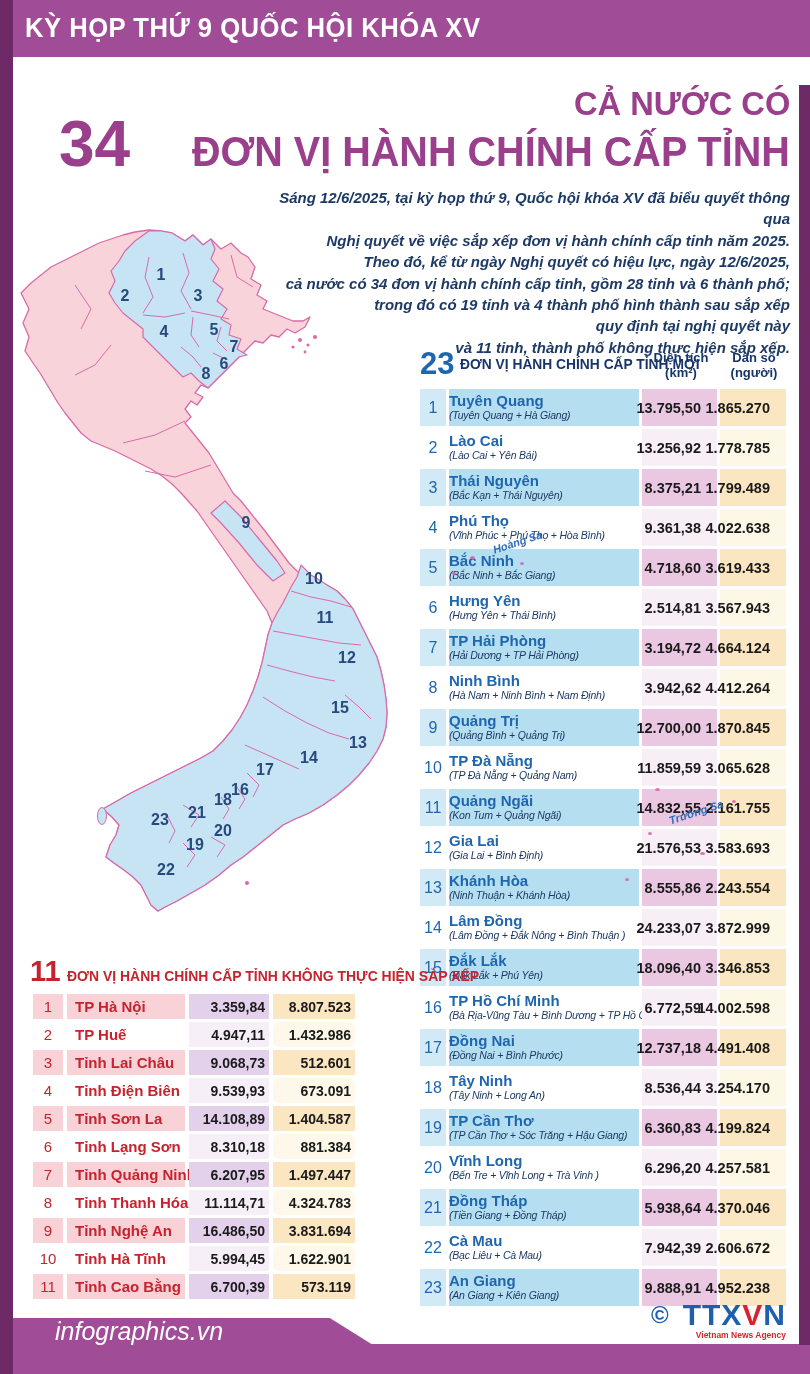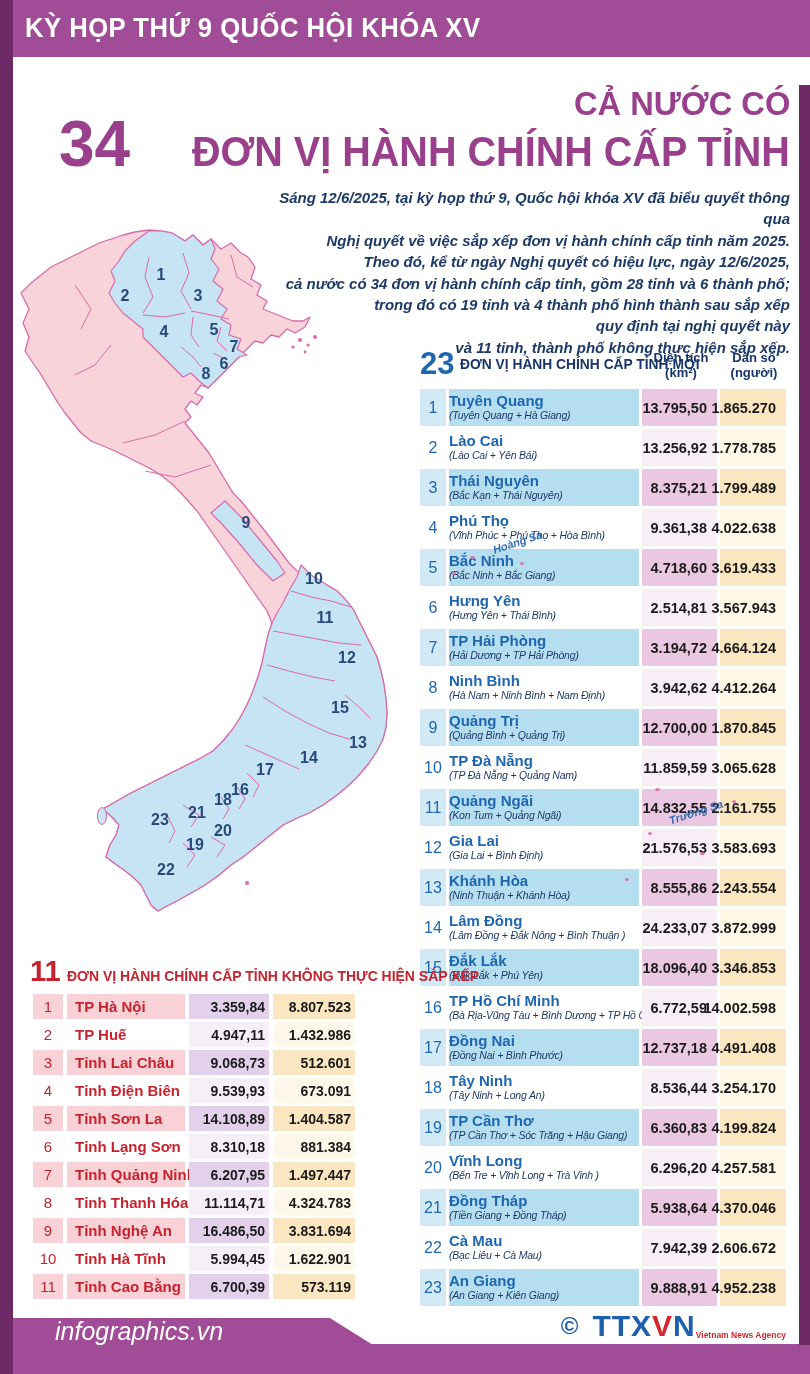--- a/index.html
+++ b/index.html
@@ -37,21 +37,21 @@
   .colhead { display:flex; align-items:center; justify-content:center; text-align:center;
              font-size:13px; line-height:15px; font-weight:bold; color:#18356b; white-space:pre-line; height:100%; }
 
   .nrows { position:absolute; left:420px; top:389px; display:flex; flex-direction:column; gap:3px; }
   .nrow { display:grid; grid-template-columns:26px 190px 75px 66px; column-gap:3px; height:37px; }
   .cell { display:flex; align-items:center; }
   .nrow .num  { justify-content:center; color:#1e66b0; font-size:16px; }
   .nrow .namecell { flex-direction:column; align-items:flex-start; justify-content:center; overflow:visible; }
   .pname { color:#1e66b0; font-weight:bold; font-size:15px; line-height:16px; white-space:nowrap; }
   .pcomp { color:#1d3a66; font-style:italic; font-size:10.5px; line-height:13px; letter-spacing:-.2px; white-space:nowrap; }
-  .nrow .val { justify-content:flex-end; padding-right:10px; font-weight:bold; font-size:14.5px; color:#1a1a1a; }
+  .nrow .val { justify-content:flex-end; padding-right:16px; font-weight:bold; font-size:14.5px; color:#1a1a1a; }
   .nrow.odd .num { background:#d2eaf6; }
   .nrow.odd .namecell { background:#b5def1; }
   .nrow.odd .area { background:#eac8e1; }
   .nrow.odd .pop  { background:#fbe6c2; }
   .nrow.even .area { background:#f8eef6; }
   .nrow.even .pop  { background:#fdf7e6; }
 
   
   .otable-header { position:absolute; left:30px; top:955px; height:34px; display:flex; align-items:baseline; gap:6px; }
   .otable-count { font-size:29px; font-weight:bold; color:#c6232e; }
@@ -67,21 +67,21 @@
   .orow.even .area { background:#f6eff8; }
   .orow.even .pop  { background:#fdf8e9;border-radius:7px; }
 
   
   .footer-bar { position:absolute; left:0; bottom:0; width:810px; height:30px; background:#a04c96; z-index:20; }
   .footer-wedge { position:absolute; left:13px; bottom:29px; width:360px; height:27px; background:#a04c96; z-index:20;
                   clip-path:polygon(0 0, 88% 0, 100% 100%, 0 100%); }
   .footer-site { position:absolute; left:55px; bottom:30px; z-index:21; color:#fff; font-style:italic; font-size:25px; line-height:25px; }
   .ttxvn { position:absolute; right:24px; bottom:34px; z-index:21; display:flex; align-items:flex-start; gap:14px; }
   .ttxvn-c { color:#1e5fae; font-weight:bold; font-size:24px; line-height:28px; }
-  .ttxvn-main { display:flex; flex-direction:row; align-items:flex-end; }
+  .ttxvn-main { display:flex; flex-direction:column; align-items:flex-end; }
   .ttxvn-word { font-size:30px; line-height:28px; font-weight:bold; letter-spacing:1px; color:#1e5fae; }
   .ttxvn-word .v { color:#d6252e; }
   .ttxvn-sub { color:#d6252e; font-weight:bold; font-size:8.5px; margin-top:1px; }
 </style>
 </head>
 <body>
 
 <div class="stripe-left"></div>
 <div class="stripe-right"></div>
 

